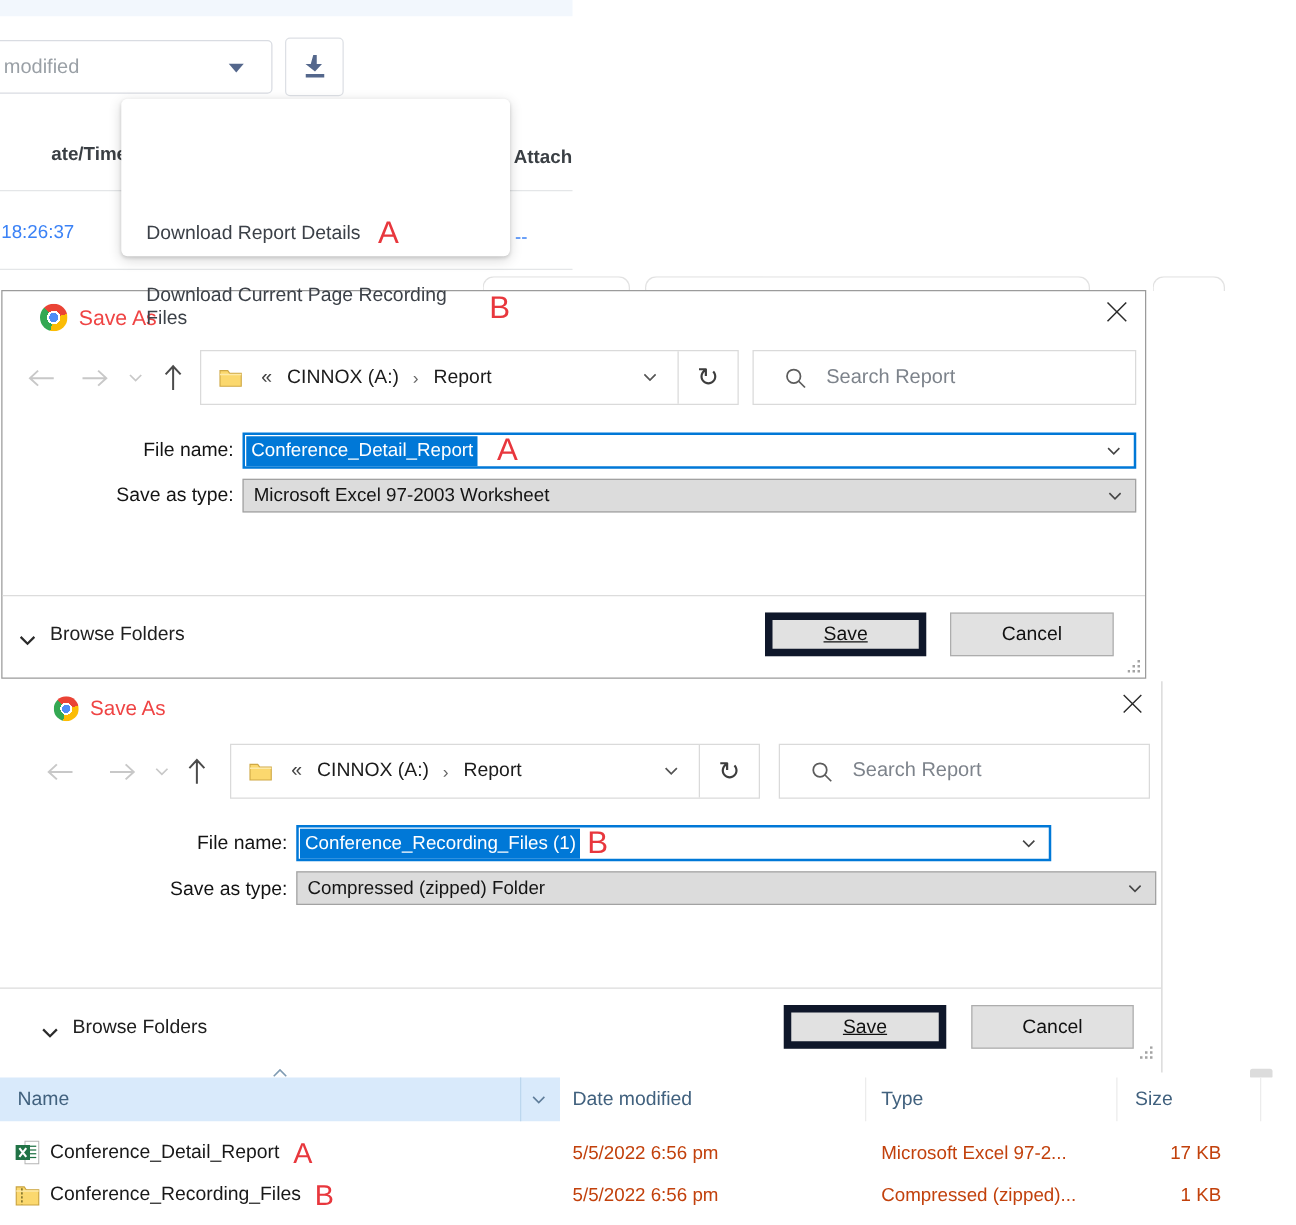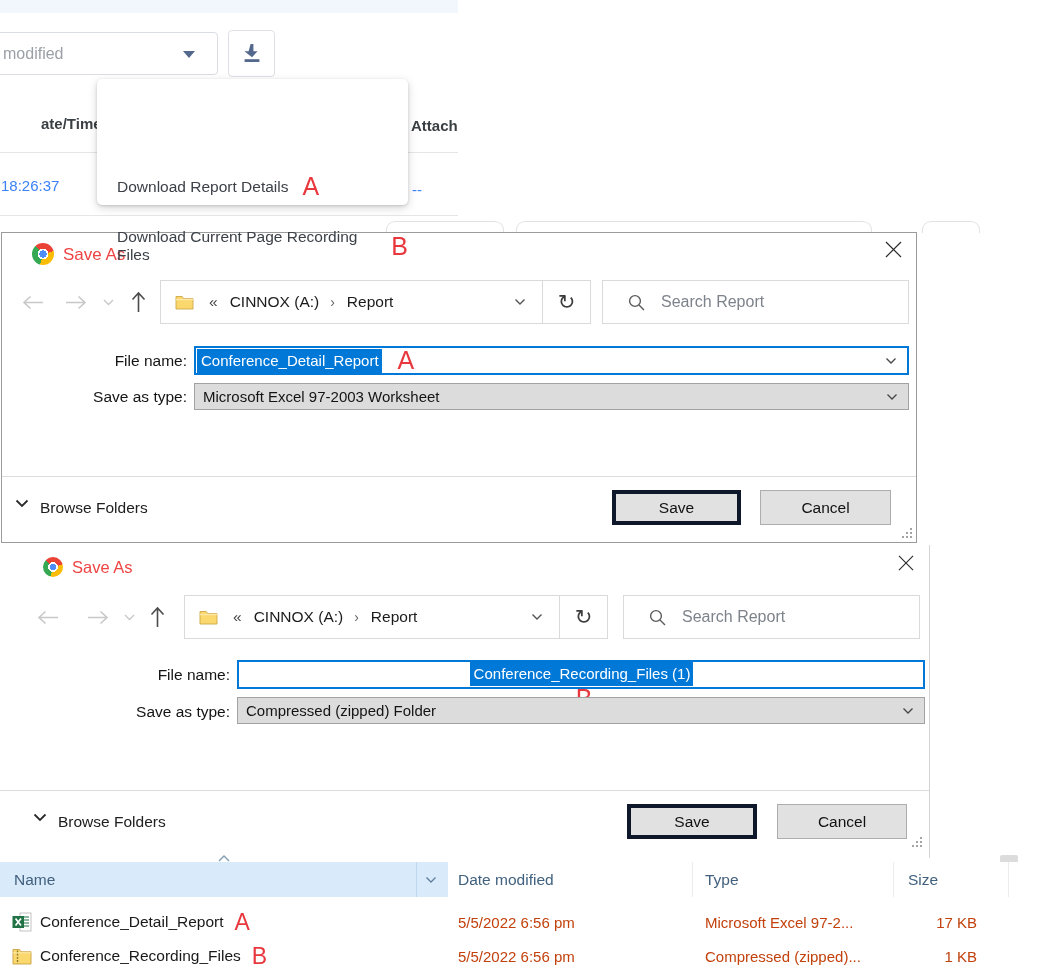--- a/index.html
+++ b/index.html
@@ -49,25 +49,25 @@
   .searchbox input::placeholder { color:#7d838b; }
   .field-label { position:absolute; text-align:right; font-size:15.5px; color:#141414; }
   .fn-input { position:absolute; height:29px; border:2px solid #0078d7; background:#fff; display:flex; align-items:center; }
   .fn-input .sel { background:#0078d7; color:#fff; font-size:15px; padding:3px 3px 4px 4px; margin-left:1px; white-space:nowrap; }
   .fn-input .ann { margin-left:16px; }
   .combo { position:absolute; height:27px; background:#dcdcdc; border:1px solid #a2a2a2; display:flex; align-items:center; }
   .combo .val { margin-left:8px; font-size:15px; color:#141414; white-space:nowrap; }
   .spacer { flex:1; }
   .chv-right { margin-right:10px; color:#454545; }
   .sep-line { position:absolute; left:0; right:0; height:1px; background:#dcdcdc; }
-  .browse { position:absolute; display:flex; align-items:flex-start; color:#202020; font-size:15.5px; }
+  .browse { position:absolute; display:flex; align-items:flex-end; color:#202020; font-size:15.5px; }
   .browse svg { margin-right:11px; }
   .wbtn { position:absolute; height:35px; background:#e1e1e1; display:flex; align-items:center; justify-content:center;
     font-size:15.5px; color:#111; }
-  .wbtn.primary { border:4px solid #0f172a; }
+  .wbtn.primary { border:6px solid #0f172a;text-decoration:underline; }
   .wbtn.normal { border:1px solid #adadad; }
   .grip { position:absolute; }
 
   
   .explorer { position:absolute; left:0; top:862px; width:1037px; height:118px; background:#fff; }
   .exp-header { position:absolute; left:0; top:0; width:1037px; height:35px; }
   .name-col { position:absolute; left:0; top:0; width:448px; height:35px; background:#d9eafb; }
   .col-label { position:absolute; top:0; height:35px; display:flex; align-items:center; font-size:15.5px; color:#41617e; }
   .col-div { position:absolute; top:0; height:35px; width:1px; background:#ececec; }
   .exp-row { position:absolute; left:0; width:1037px; height:34px; }
@@ -282,21 +282,21 @@
       <div class="searchbox" style="left:623px; width:297px;">
         <svg style="margin-left:24px;" width="19" height="19" viewBox="0 0 19 19">
           <circle cx="8" cy="8" r="5.4" fill="none" stroke="#5c5c5c" stroke-width="1.4"></circle>
           <line x1="12" y1="12" x2="17" y2="17" stroke="#5c5c5c" stroke-width="1.4"></line>
         </svg>
         <input type="text" placeholder="Search Report" style="">
       </div>
     </div>
 
     <div class="field-label" style="left:0; top:121px; width:230px;">File name:</div>
-    <div class="fn-input" style="left:237px; top:115px; width:688px;flex-direction:column;">
+    <div class="fn-input" style="left:237px; top:115px; width:604px;">
       <span class="sel">Conference_Recording_Files (1)</span>
       <span class="ann" style="margin-left:6px;">B</span>
       <span class="spacer"></span>
       <svg class="chv-right" width="12" height="8" viewBox="0 0 12 8">
           <polyline points="1.5,1.5 6,6 10.5,1.5" stroke="#454545" stroke-width="1.3" fill="none"></polyline>
         </svg>
     </div>
 
     <div class="field-label" style="left:0; top:158px; width:230px;">Save as type:</div>
     <div class="combo" style="left:237px; top:152px; width:688px;">

